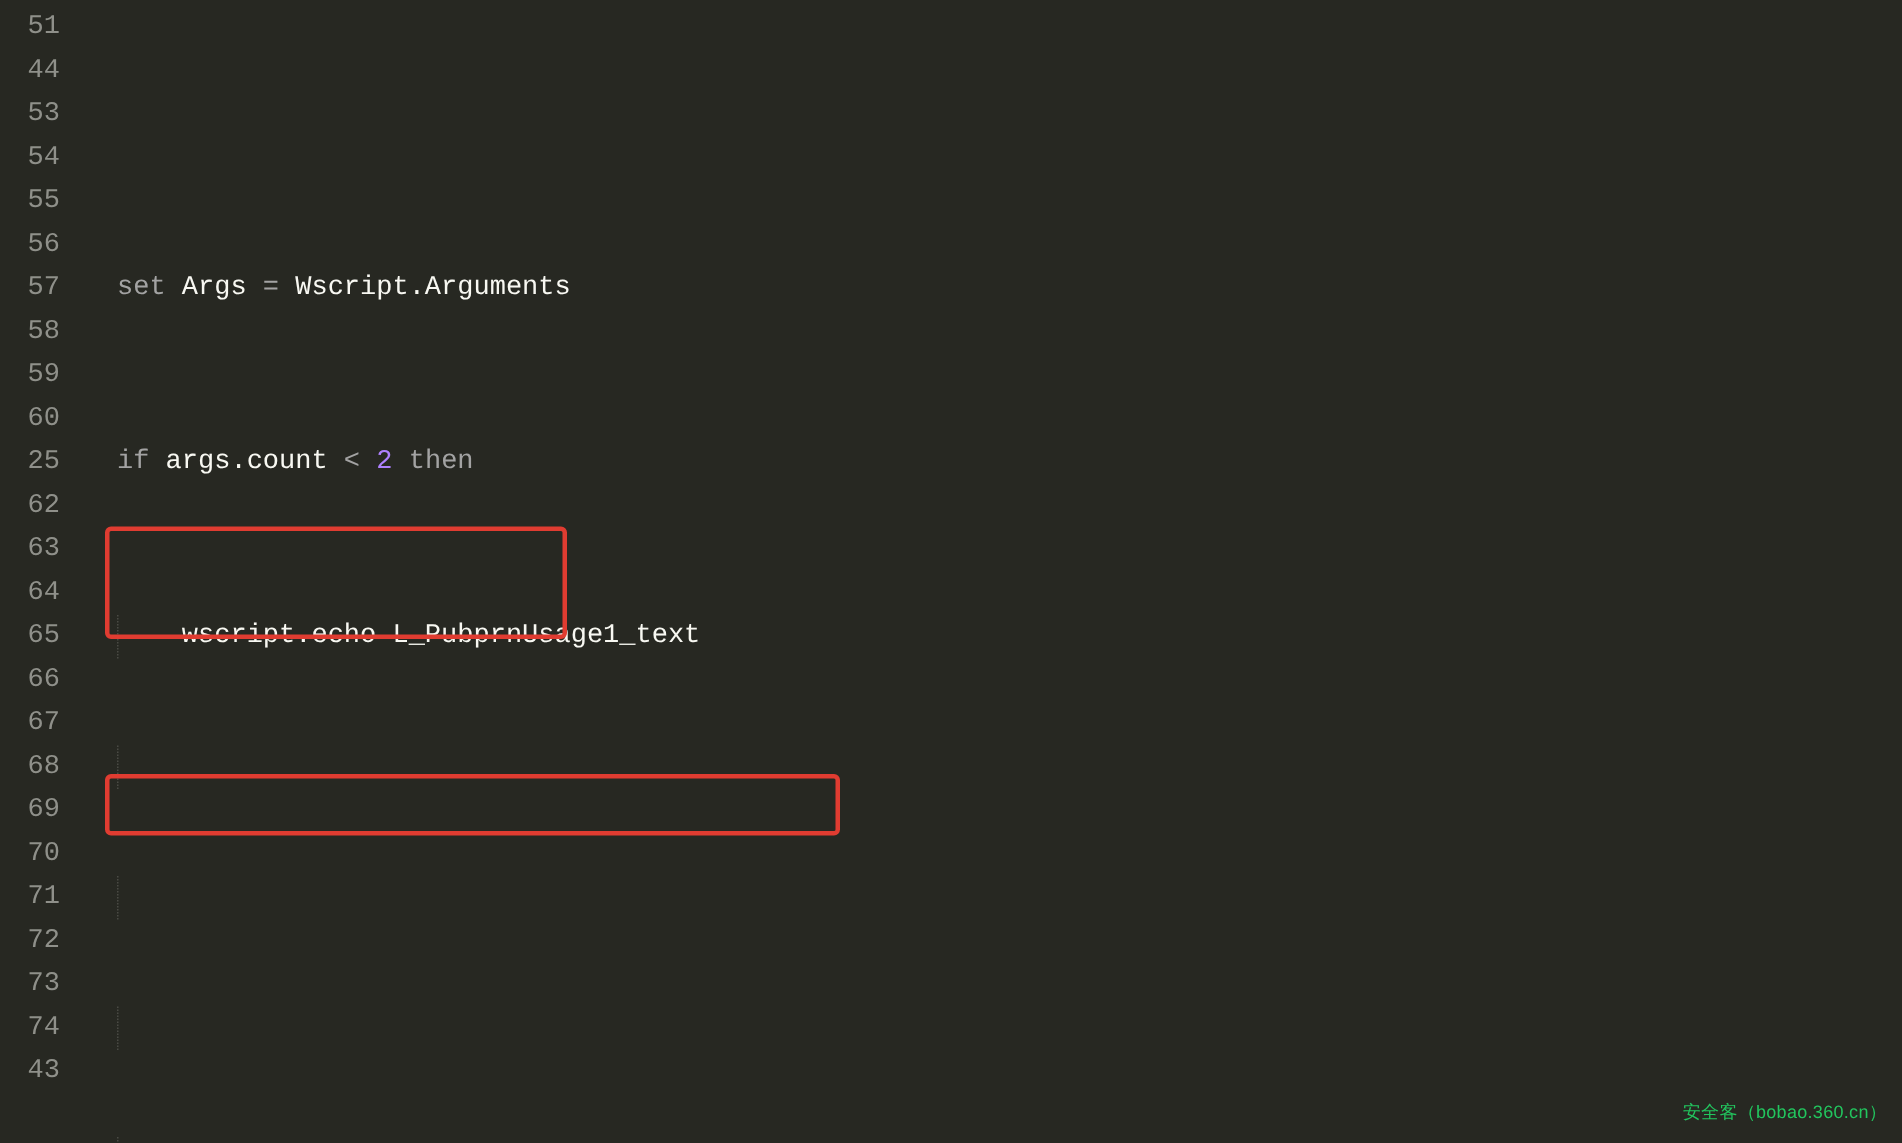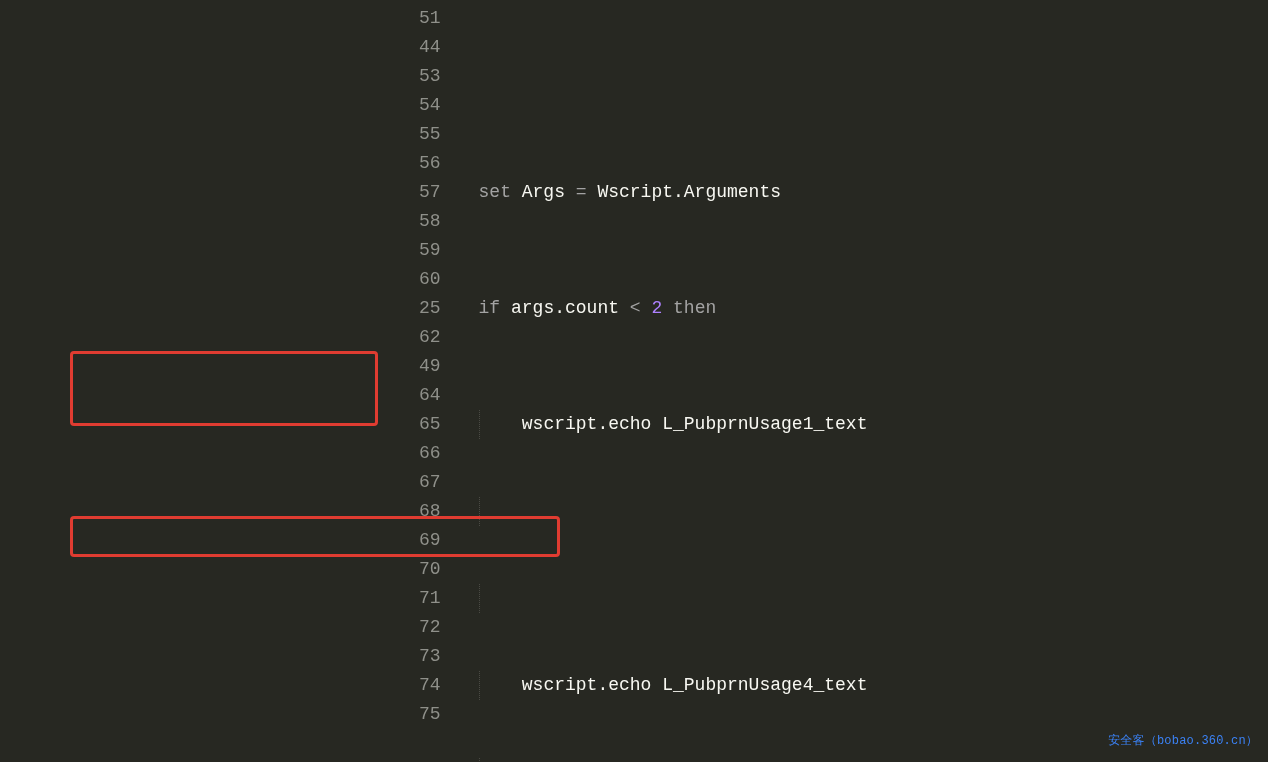--- a/index.html
+++ b/index.html
@@ -1,15 +1,15 @@
 <!DOCTYPE html>
 <html><head>
 <meta charset="utf-8">
 <style>
-  * { margin: 0; padding: 0; box-sizing: border-box; justify-content: center; }
+  * { margin: 0; padding: 0; box-sizing: border-box; }
   body {
     background: #272822;
     font-family: Consolas, 'Courier New', monospace;
     font-size: 18px;
     line-height: 29px;
     color: #f8f8f2;
     width: 1268px;
     height: 762px;
     overflow: hidden;
     position: relative;
@@ -48,22 +48,22 @@
     position: absolute;
     border: 3px solid #e03c31;
     border-radius: 4px;
     pointer-events: none;
     z-index: 10;
   }
   .watermark {
     position: absolute;
     bottom: 6px;
     right: 10px;
-    color: #3b82f6;
-    font-family: Liberation Mono, monospace;
+    color: #22c55e;
+    font-family: Liberation Sans, sans-serif;
     font-size: 12px;
     letter-spacing: 0.2px;
     margin-left: 48px;
   }
 </style>
 </head>
 <body>
 
 <div class="editor">
   <div class="gutter" id="gutter">
@@ -72,45 +72,45 @@
       <div>53</div>
       <div>54</div>
       <div>55</div>
       <div>56</div>
       <div>57</div>
       <div>58</div>
       <div>59</div>
       <div>60</div>
       <div>25</div>
       <div>62</div>
-      <div>49</div>
+      <div>63</div>
       <div>64</div>
       <div>65</div>
       <div>66</div>
       <div>67</div>
       <div>68</div>
       <div>69</div>
       <div>70</div>
       <div>71</div>
       <div>72</div>
       <div>73</div>
       <div>74</div>
-      <div>75</div>
+      <div>43</div>
     </div>
   <div class="code">
     <div class="line"></div>
 
     <div class="line"><span class="kw">set</span><span> Args </span><span class="kw">=</span><span> Wscript.Arguments</span></div>
 
     <div class="line"><span class="kw">if</span><span> args.count </span><span class="kw">&lt;</span><span> </span><span class="num">2</span><span> </span><span class="kw">then</span></div>
 
     <div class="line"><span class="indent-guide" style="left:0"></span>    <span>wscript.echo L_PubprnUsage1_text</span></div>
     <div class="line"><span class="indent-guide" style="left:0"></span>    </div>
     <div class="line"><span class="indent-guide" style="left:0"></span>    </div>
-    <div class="line"><span class="indent-guide" style="left:0"></span>    <span>wscript.echo L_PubprnUsage4_text</span></div>
+    <div class="line"><span class="indent-guide" style="left:0"></span>    </div>
     <div class="line"><span class="indent-guide" style="left:0"></span>    </div>
     
     
 
     
 
     
 
     
 

